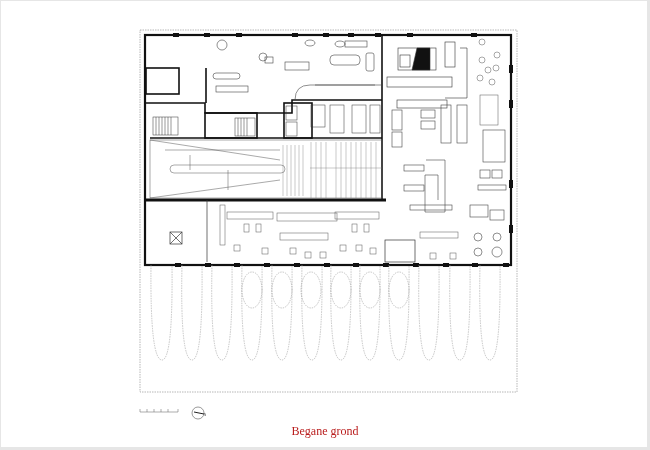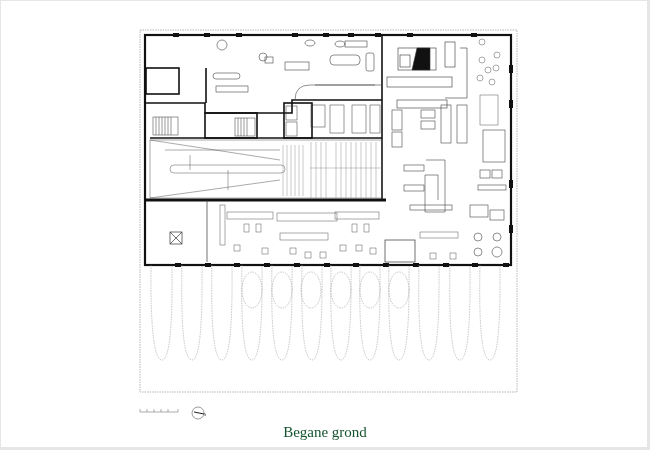--- a/index.html
+++ b/index.html
@@ -1,19 +1,19 @@
 <!DOCTYPE html>
 <html><head>
 <meta charset="utf-8">
 <style>
   html, body { margin: 0; padding: 0; background: #ffffff; }
   body { width: 650px; height: 450px; overflow: hidden; position: relative; font-family: "Liberation Serif", serif; }
   .frame { position: absolute; left: 0; top: 0; width: 648px; height: 448px; border: 1px solid #e6e6e6; border-right-width: 3px; border-bottom-width: 3px; box-sizing: border-box; width: 650px; height: 450px; }
   svg.plan { position: absolute; left: 0; top: 0; }
-  .title { position: absolute; left: 200px; top: 424px; width: 250px; text-align: center; font-size: 15px; color: #14532d; font-family: "Liberation Serif", serif; }
+  .title { position: absolute; left: 200px; top: 424px; width: 250px; text-align: center; font-size: 12px; color: #b91c1c; font-family: "Liberation Serif", serif; }
 </style>
 </head>
 <body>
 
 <div class="frame"></div>
 
 <svg class="plan" width="650" height="450" viewBox="0 0 650 450" xmlns="http://www.w3.org/2000/svg">
 
   <rect x="140" y="30" width="377" height="362" fill="none" stroke="#9a9a9a" stroke-width="0.7" stroke-dasharray="1.5,1"></rect>
 

